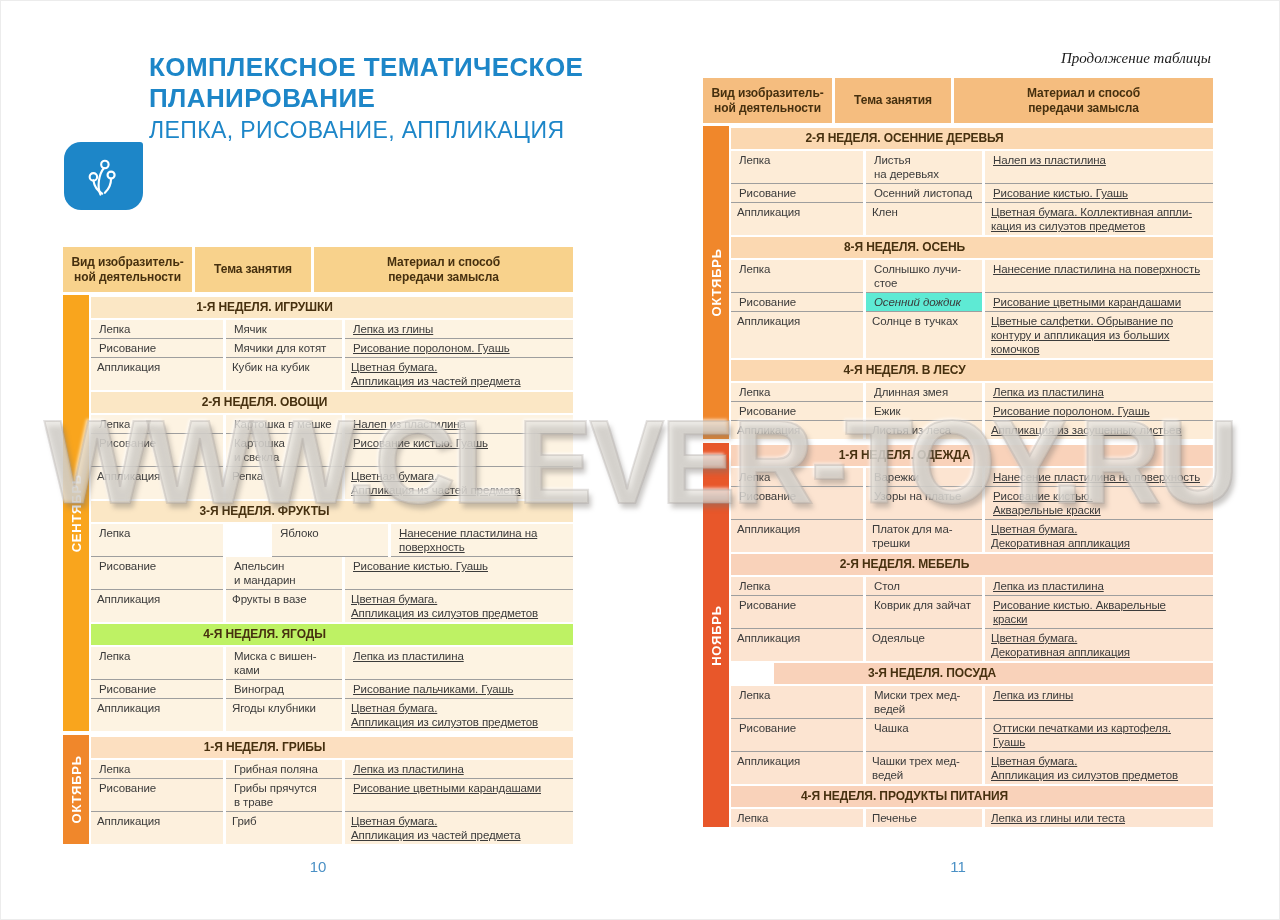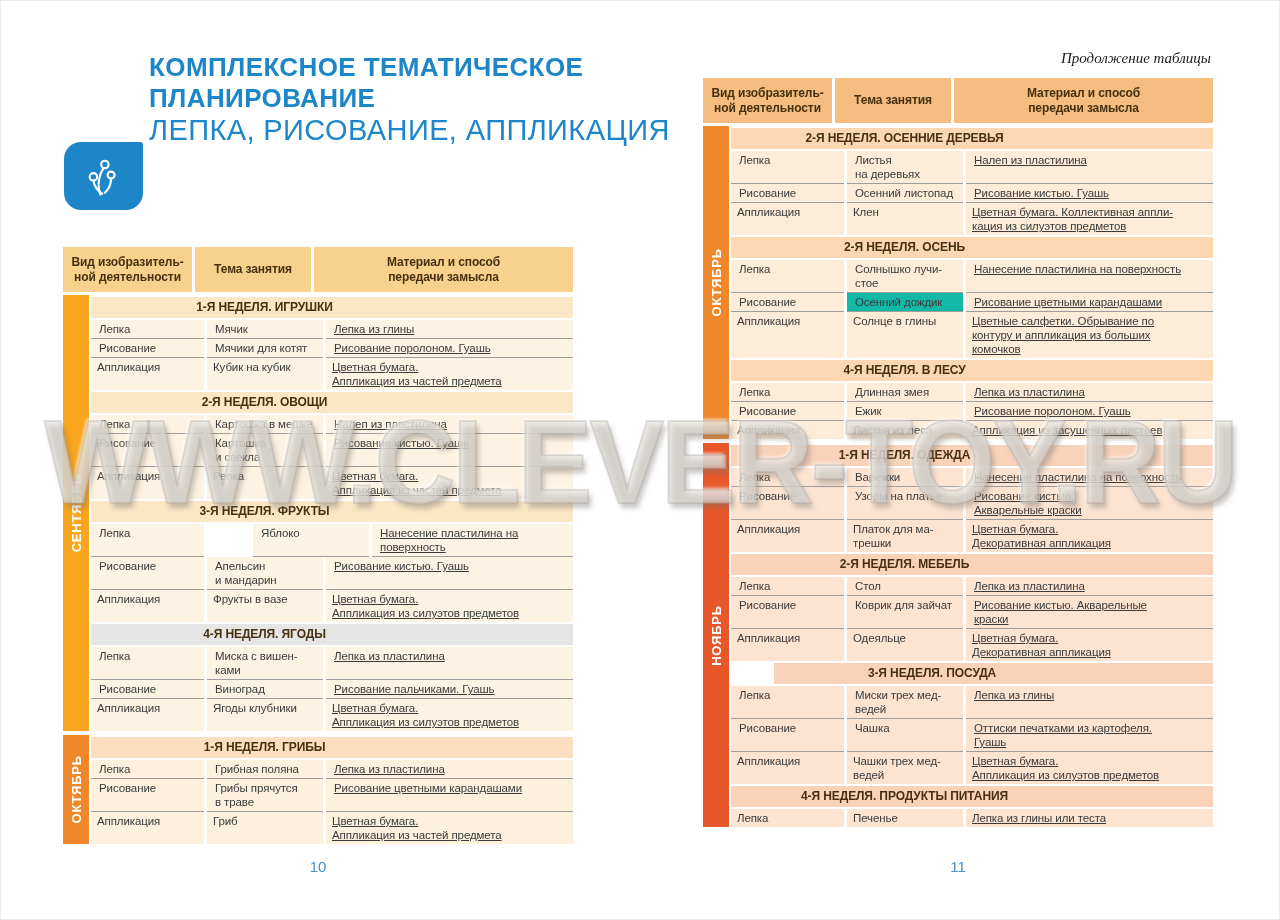--- a/index.html
+++ b/index.html
@@ -8,21 +8,21 @@
     font-family: "Liberation Sans", sans-serif;
     background: #ffffff;
     position: relative;
     overflow: hidden;
   }
   .canvas { position:absolute; inset:0; box-shadow: inset 0 0 0 1px #ececec; }
 
   
   .title-block { position:absolute; left:149px; top:52px; color:#1d86c8; }
   .title-l1 { font-size:26px; font-weight:bold; line-height:31px; letter-spacing:0.4px; }
-  .title-sub { font-size:29px; font-weight:normal; line-height:30px; letter-spacing:0.4px; margin-top:1px; }
+  .title-sub { font-size:23px; font-weight:normal; line-height:30px; letter-spacing:0.4px; margin-top:1px; }
 
   
   .brand-icon {
     position:absolute; left:64px; top:142px; width:79px; height:68px;
     background:#1d86c8; border-radius:17px 3px 17px 17px;
     display:flex; align-items:center; justify-content:center;
   }
   .brand-icon svg { width:46px; height:46px; }
 
   
@@ -57,21 +57,21 @@
   .week-title {
     display:block; width:72%; text-align:center;
     font-weight:bold; font-size:12px; color:#46300f; line-height:15px;
   }
   .trow { display:flex; gap:3px; }
   .trow .cell {
     line-height:14px; padding:2px 6px 2px 8px; color:#3b3b3b;
     white-space:pre-line; border-bottom:1px solid #9e9e9e;
   }
   .trow.last .cell { border-bottom:none;padding-left:6px; }
-  .cell.c1 { width:113px; } .cell.c2 { width:116px; } .cell.c3 { flex:1;text-decoration:underline; }
+  .cell.c1 { width:132px; } .cell.c2 { width:116px; } .cell.c3 { flex:1;text-decoration:underline; }
 
   
   .watermark {
     position:absolute; left:-12px; top:398px; width:1304px;
     text-align:center; font-weight:bold; font-size:112px; letter-spacing:-3px;
     color:rgba(222,218,212,0.55);
     -webkit-text-stroke:2px rgba(165,160,154,0.30);
     text-shadow:3px 4px 5px rgba(120,115,110,0.40), -2px -2px 3px rgba(255,255,255,0.65);
     transform:scaleY(1.06);
     pointer-events:none; z-index:10; white-space:nowrap;
@@ -175,21 +175,21 @@
             <div class="cell c2" style="background: rgb(253, 243, 226);">Апельсин
 и мандарин</div>
             <div class="cell c3" style="background: rgb(253, 243, 226);">Рисование кистью. Гуашь</div>
           </div>
           <div class="trow last">
             <div class="cell c1" style="background: rgb(253, 243, 226);">Аппликация</div>
             <div class="cell c2" style="background: rgb(253, 243, 226);">Фрукты в вазе</div>
             <div class="cell c3" style="background: rgb(253, 243, 226);">Цветная бумага.
 Аппликация из силуэтов предметов</div>
           </div>
-          <div class="week-band" style="background: #e5e5e5;">
+          <div class="week-band" style="background: #bef264;">
             <span class="week-title">4-Я НЕДЕЛЯ. ЯГОДЫ</span>
           </div>
           <div class="trow">
             <div class="cell c1" style="background: rgb(253, 243, 226);">Лепка</div>
             <div class="cell c2" style="background: rgb(253, 243, 226);">Миска с вишен-
 ками</div>
             <div class="cell c3" style="background: rgb(253, 243, 226);">Лепка из пластилина</div>
           </div>
           <div class="trow">
             <div class="cell c1" style="background: rgb(253, 243, 226);">Рисование</div>
@@ -259,36 +259,36 @@
             <div class="cell c2" style="background: rgb(253, 236, 215);">Осенний листопад</div>
             <div class="cell c3" style="background: rgb(253, 236, 215);">Рисование кистью. Гуашь</div>
           </div>
           <div class="trow last">
             <div class="cell c1" style="background: rgb(253, 236, 215);">Аппликация</div>
             <div class="cell c2" style="background: rgb(253, 236, 215);">Клен</div>
             <div class="cell c3" style="background: rgb(253, 236, 215);">Цветная бумага. Коллективная аппли-
 кация из силуэтов предметов</div>
           </div>
           <div class="week-band" style="background: rgb(251, 216, 177);">
-            <span class="week-title">2-Я НЕДЕЛЯ. ОСЕНЬ</span>
+            <span class="week-title">8-Я НЕДЕЛЯ. ОСЕНЬ</span>
           </div>
           <div class="trow">
             <div class="cell c1" style="background: rgb(253, 236, 215);">Лепка</div>
             <div class="cell c2" style="background: rgb(253, 236, 215);">Солнышко лучи-
 стое</div>
             <div class="cell c3" style="background: rgb(253, 236, 215);">Нанесение пластилина на поверхность</div>
           </div>
           <div class="trow">
             <div class="cell c1" style="background: rgb(253, 236, 215);">Рисование</div>
-            <div class="cell c2" style="background: #14b8a6;">Осенний дождик</div>
+            <div class="cell c2" style="background: #5eead4; font-style: italic;">Осенний дождик</div>
             <div class="cell c3" style="background: rgb(253, 236, 215);">Рисование цветными карандашами</div>
           </div>
           <div class="trow last">
             <div class="cell c1" style="background: rgb(253, 236, 215);">Аппликация</div>
-            <div class="cell c2" style="background: rgb(253, 236, 215);">Солнце в глины</div>
+            <div class="cell c2" style="background: rgb(253, 236, 215);">Солнце в тучках</div>
             <div class="cell c3" style="background: rgb(253, 236, 215);">Цветные салфетки. Обрывание по
 контуру и аппликация из больших
 комочков</div>
           </div>
           <div class="week-band" style="background: rgb(251, 216, 177);">
             <span class="week-title">4-Я НЕДЕЛЯ. В ЛЕСУ</span>
           </div>
           <div class="trow">
             <div class="cell c1" style="background: rgb(253, 236, 215);">Лепка</div>
             <div class="cell c2" style="background: rgb(253, 236, 215);">Длинная змея</div>

